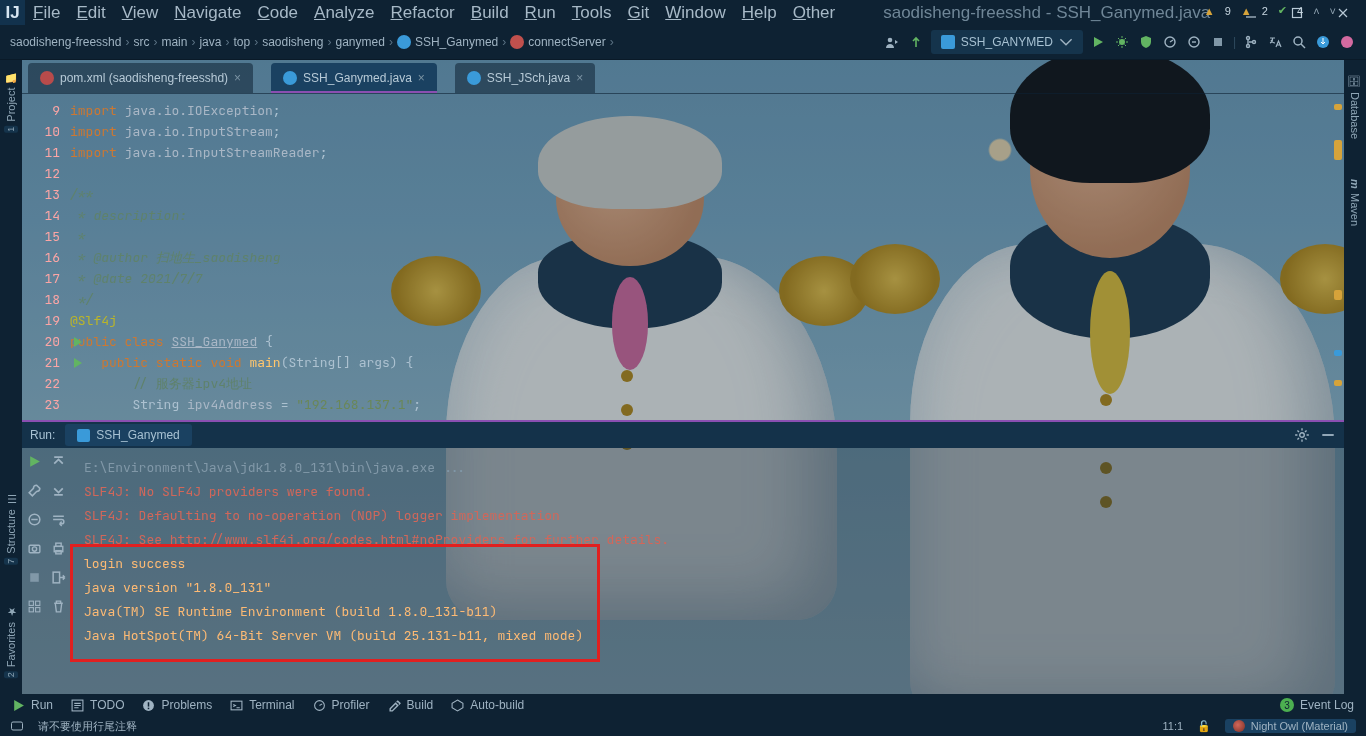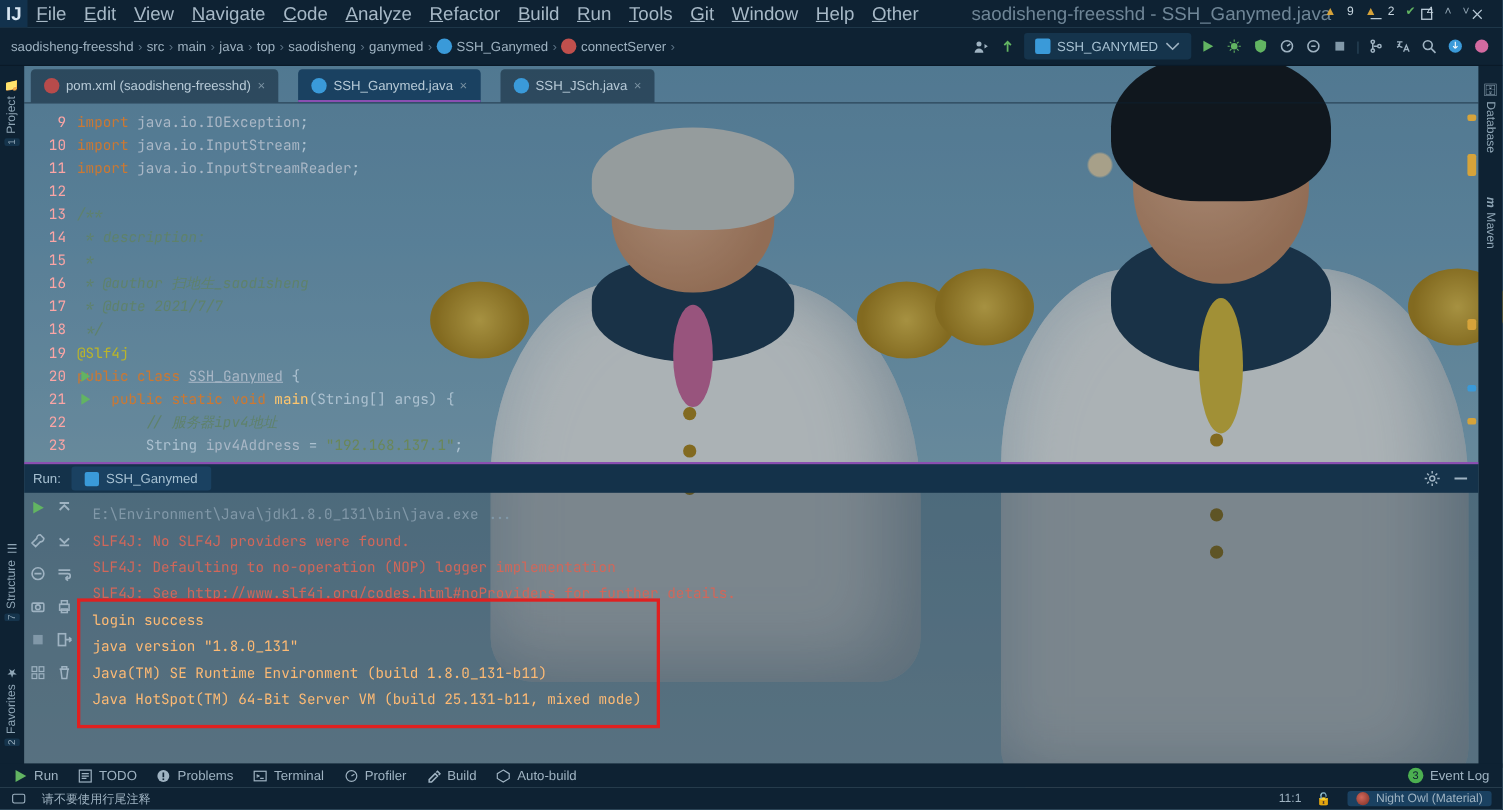--- a/index.html
+++ b/index.html
@@ -116,21 +116,21 @@
     height:322px; font-family:"JetBrains Mono","Consolas",monospace; font-size:13px;
     background:transparent; display:flex; }
   .gutter  { width:48px; text-align:right; color:#fca5a5; padding-top:6px; }
   .gutter div { height:21px; line-height:21px; padding-right:10px; position:relative; }
   .gutter .runmark::after { content:""; position:absolute; right:-12px; top:6px;
     border-left:8px solid #62b462; border-top:5px solid transparent; border-bottom:5px solid transparent; }
   .code { flex:1; padding-top:6px; }
   .code div.line { height:21px; line-height:21px; white-space:pre; }
   .kw   { color:#cc7832; }
   .str  { color:#6a8759; }
-  .cmt  { color:#5f826b; font-style:italic; }
+  .cmt  { color:#5f826b; }
   .doc  { color:#5f826b; font-style:italic; }
   .ann  { color:#bbb529; }
   .cls  { color:#a9b7c6; }
   .id   { color:#a9b7c6; }
   .pkg  { color:#a9b7c6; }
   .fn   { color:#ffc66d; }
   .underline { text-decoration:underline; }
 
   .inspections { position:absolute; right:30px; top:4px; z-index:6;
     display:flex; gap:10px; font-size:11px; color:#c7d6e0; align-items:center; }

